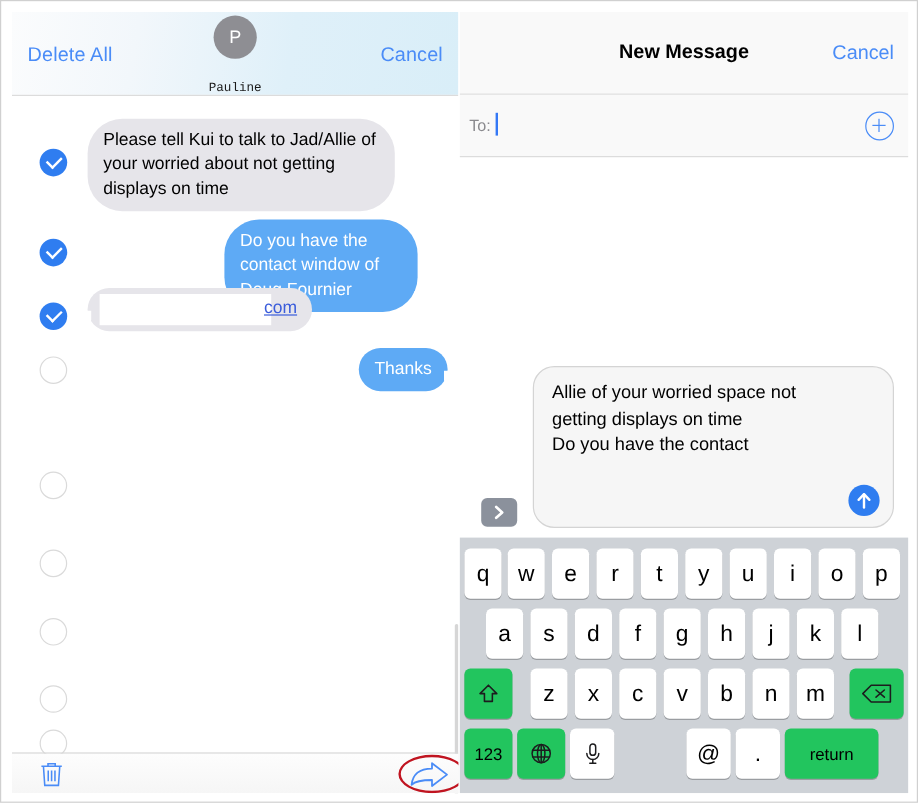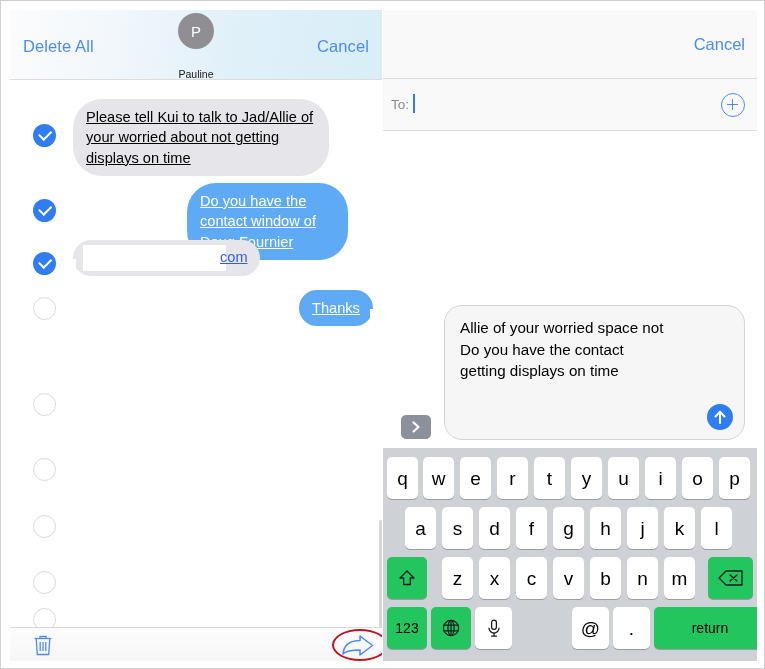--- a/index.html
+++ b/index.html
@@ -42,21 +42,21 @@
     display: flex; flex-direction: column; align-items: center;
     justify-content: center; pointer-events: none;
   }
   #avatar {
     width: 36px; height: 36px; border-radius: 50%;
     background: #8e8e93; color: #ffffff;
     display: flex; align-items: center; justify-content: center;
     font-size: 15px; font-weight: 400; margin-top: 3px;
   }
   #avatar-name {
-    font-size: 10.5px; color: #1a1a1a; margin-top: 19px;
+    font-size: 10.5px; color: #1a1a1a; margin-top: 19px; font-family: Liberation Mono, monospace;
   }
 
   #left-list {
     position: absolute; left: 0; top: 70px;
     width: 372px; height: 547px;
     background: #ffffff;
   }
   .chk {
     position: absolute; left: 23px;
     width: 23px; height: 23px; border-radius: 50%;
@@ -75,21 +75,20 @@
     background: #ffffff; border: 1.3px solid #dadada;
   }
 
   .bubble {
     position: absolute;
     border-radius: 29px;
     padding: 8px 13px;
     font-size: 14.6px;
     line-height: 1.39;
     max-width: 262px;
-    text-decoration: underline;
   }
   .bubble.recv { background: #e6e5ea; color: #000000; }
   .bubble.sent { background: #5eaaf5; color: #ffffff; }
   .bubble.recv::after {
     content: ""; position: absolute; left: -5px; bottom: 0;
     width: 16px; height: 17px; background: #e6e5ea;
     border-bottom-right-radius: 14px;
     z-index: -1;
   }
   .bubble.recv::before {
@@ -284,39 +283,40 @@
           <path d="M2 20 C3 10 10 6.5 19 6.5 L19 2 L31.5 11.5 L19 21 L19 16 C11 16 5 17 2 20 Z"></path>
         </svg>
       </span>
       <div id="share-ring"></div>
     </div>
   </div>
 
   <div id="right-panel">
 
     <div id="right-header">
+      <div id="new-msg-title">New Message</div>
       <span id="cancel-right">Cancel</span>
     </div>
 
     <div id="to-row">
       <span id="to-label">To:</span>
       <div id="to-caret"></div>
       <div id="plus-btn"></div>
     </div>
 
     <div id="expand-btn">
       <svg width="12" height="14" viewBox="0 0 12 14" fill="none" stroke="#ffffff" stroke-width="2.2" stroke-linecap="round" stroke-linejoin="round">
         <path d="M3.5 2.5 L8.5 7 L3.5 11.5"></path>
       </svg>
     </div>
 
     <div id="compose-bubble">
       <div>Allie of your worried space not</div>
+      <div>getting displays on time</div>
       <div>Do you have the contact</div>
-      <div>getting displays on time</div>
       <div id="send-btn">
         <svg width="26" height="26" viewBox="0 0 26 26" fill="none" stroke="#ffffff" stroke-width="2" stroke-linecap="round" stroke-linejoin="round">
           <path d="M13 19 L13 8"></path>
           <path d="M8.5 12.5 L13 7.8 L17.5 12.5"></path>
         </svg>
       </div>
     </div>
 
     <div id="keyboard">
 
@@ -370,16 +370,16 @@
       </div>
       <div class="key krow4" style="left:92px;width:37px">
         <svg width="16" height="20" viewBox="0 0 16 20" fill="none" stroke="#1c1c1e" stroke-width="1.25" stroke-linecap="round">
           <rect x="5.6" y="2" width="4.8" height="9.4" rx="2.4"></rect>
           <path d="M3 10 a5 5 0 0 0 10 0"></path>
           <path d="M8 15 v3 M5.5 18 h5"></path>
         </svg>
       </div>
       <div class="key krow4" style="left:189px;width:37px">@</div>
       <div class="key krow4" style="left:230px;width:37px">.</div>
-      <div class="key krow4 dark small" style="left:271px;width:112px">return</div>
+      <div class="key krow4 dark small" style="left:271px;width:78px">return</div>
     </div>
   </div>
 </div>
 
 </body></html>

